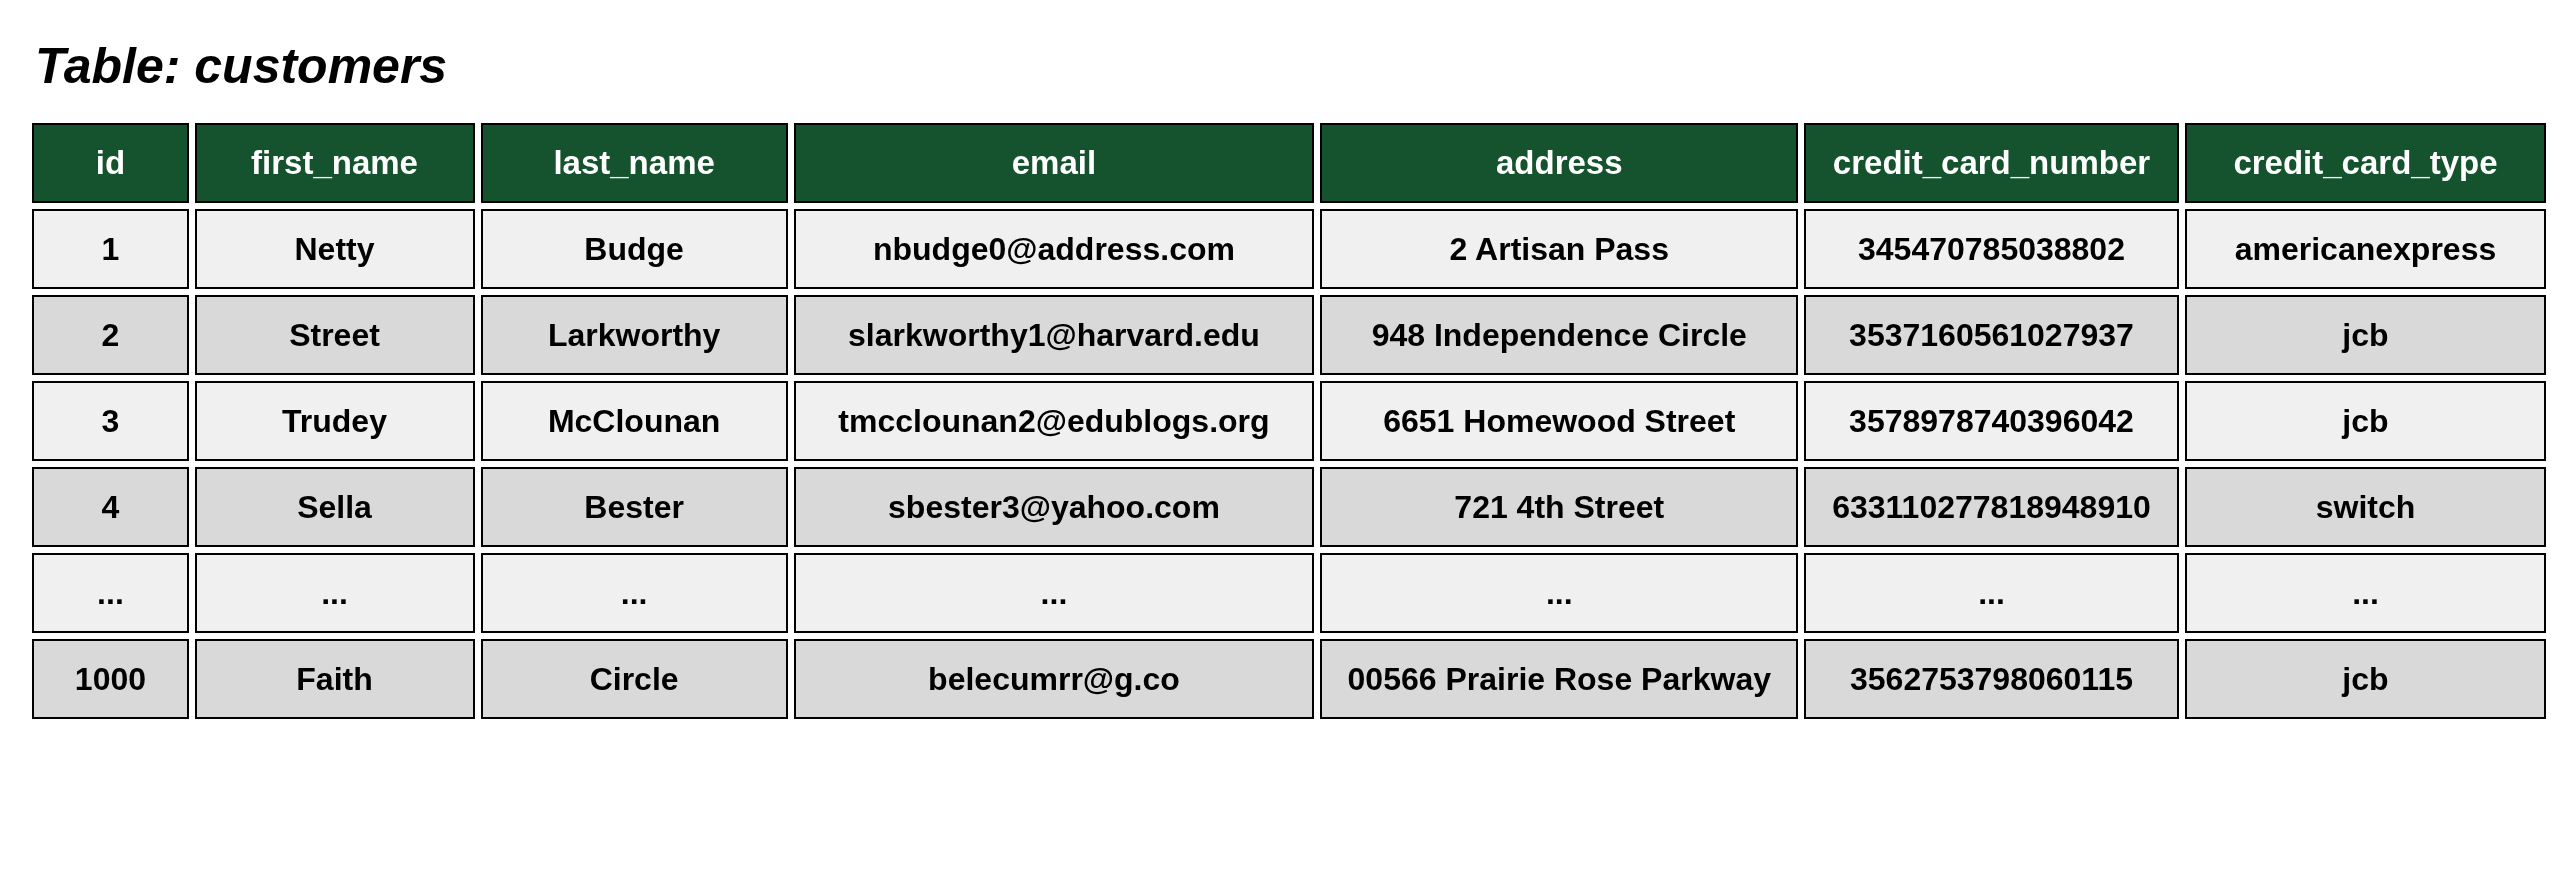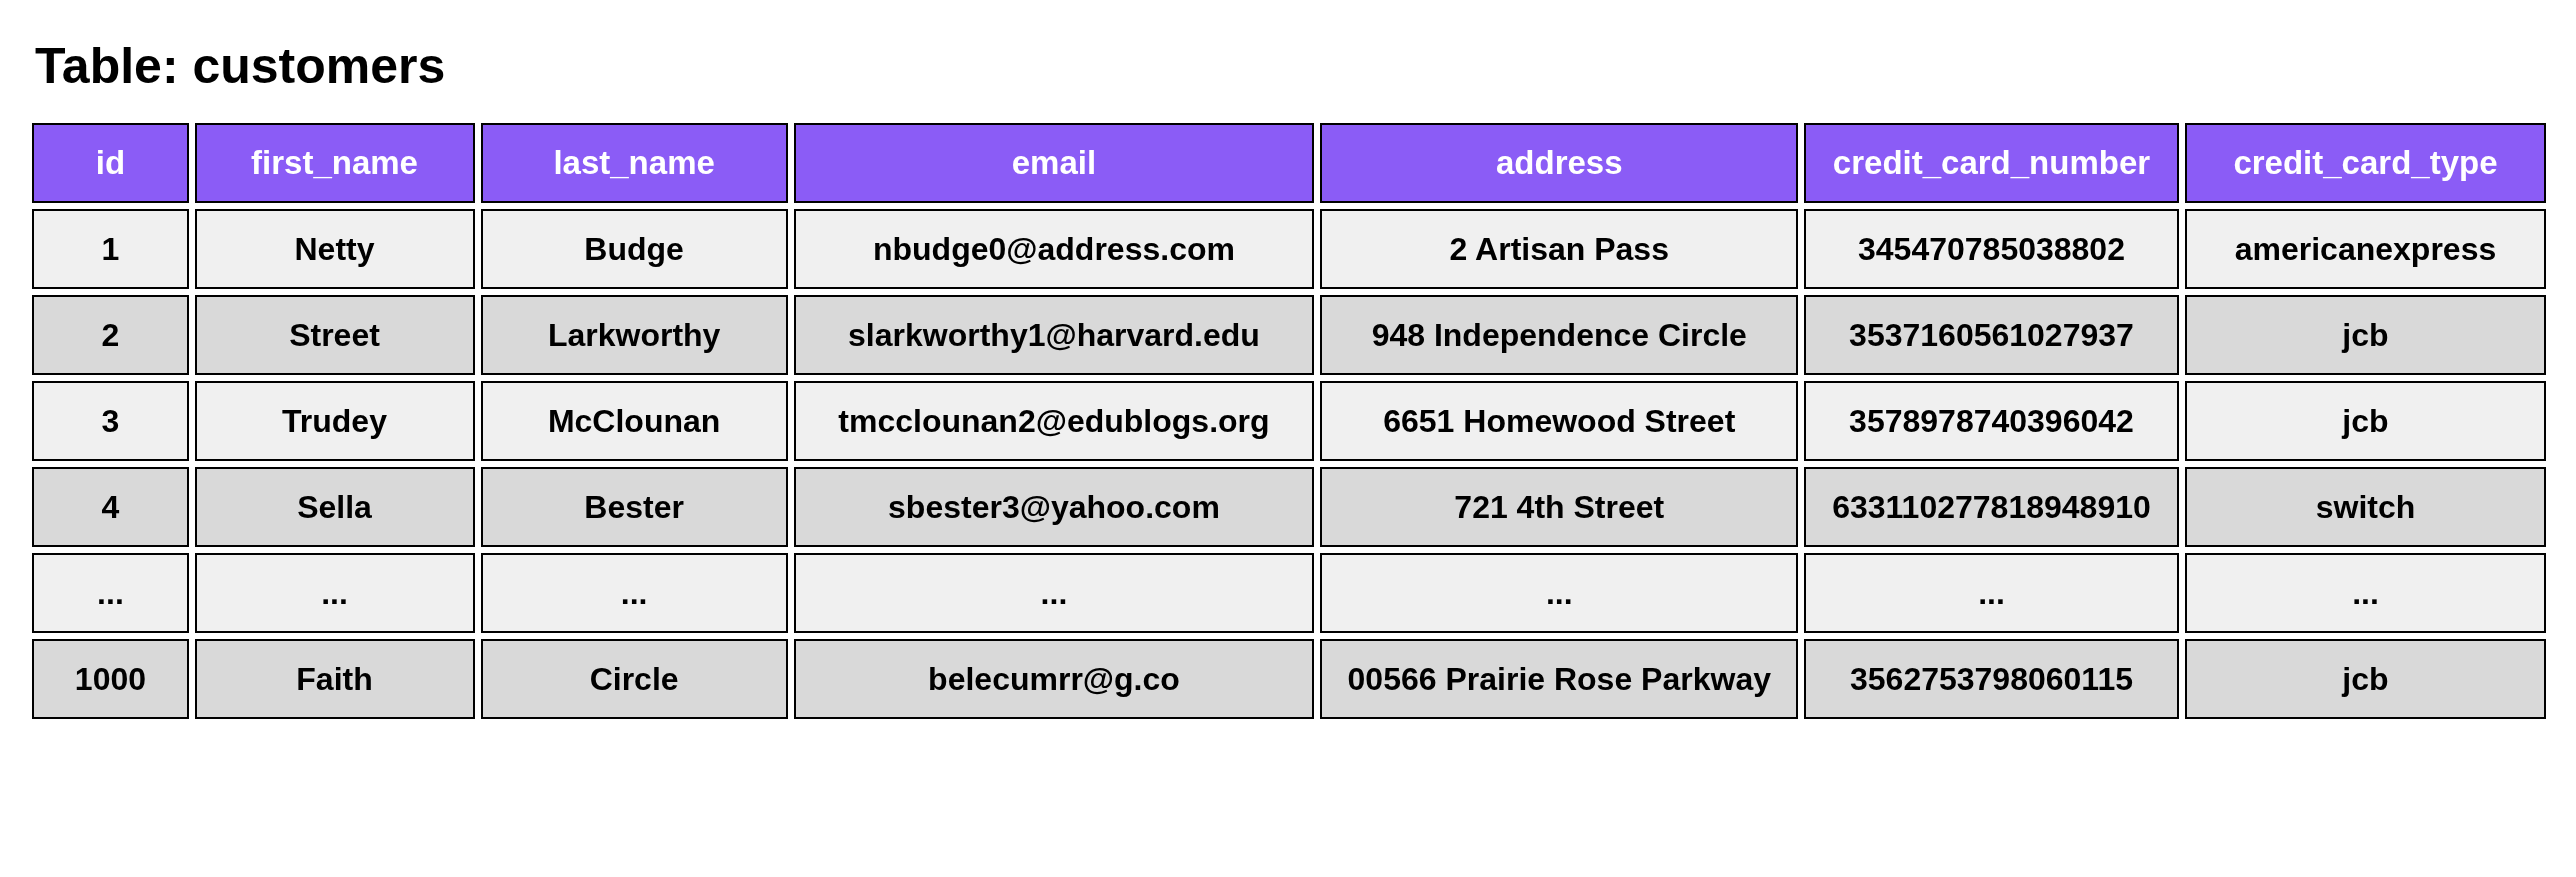--- a/index.html
+++ b/index.html
@@ -16,20 +16,21 @@
     color: #000000;
     overflow: hidden;
   }
   .page-title {
     position: absolute;
     left: 35px;
     top: 39px;
     margin: 0;
     font-size: 50px;
     line-height: 1.1;
+    font-style: italic;
     font-weight: 700;
     color: #000000;
     white-space: nowrap;
   }
   table.data-table {
     position: absolute;
     left: 26.4px;
     top: 117px;
     width: 2526px;
     table-layout: fixed;
@@ -41,21 +42,21 @@
     border: 2.8px solid #000000;
     height: 76px;
     text-align: center;
     vertical-align: middle;
     font-weight: 700;
     overflow: hidden;
     white-space: nowrap;
     padding: 0 7px;
   }
   table.data-table th {
-    background: #8b5cf6;
+    background: #14532d;
     color: #ffffff;
     font-size: 33px;
   }
   table.data-table td {
     color: #000000;
     font-size: 32px;
   }
   table.data-table tbody tr:nth-child(odd) td {
     background: #f0f0f0;
   }

